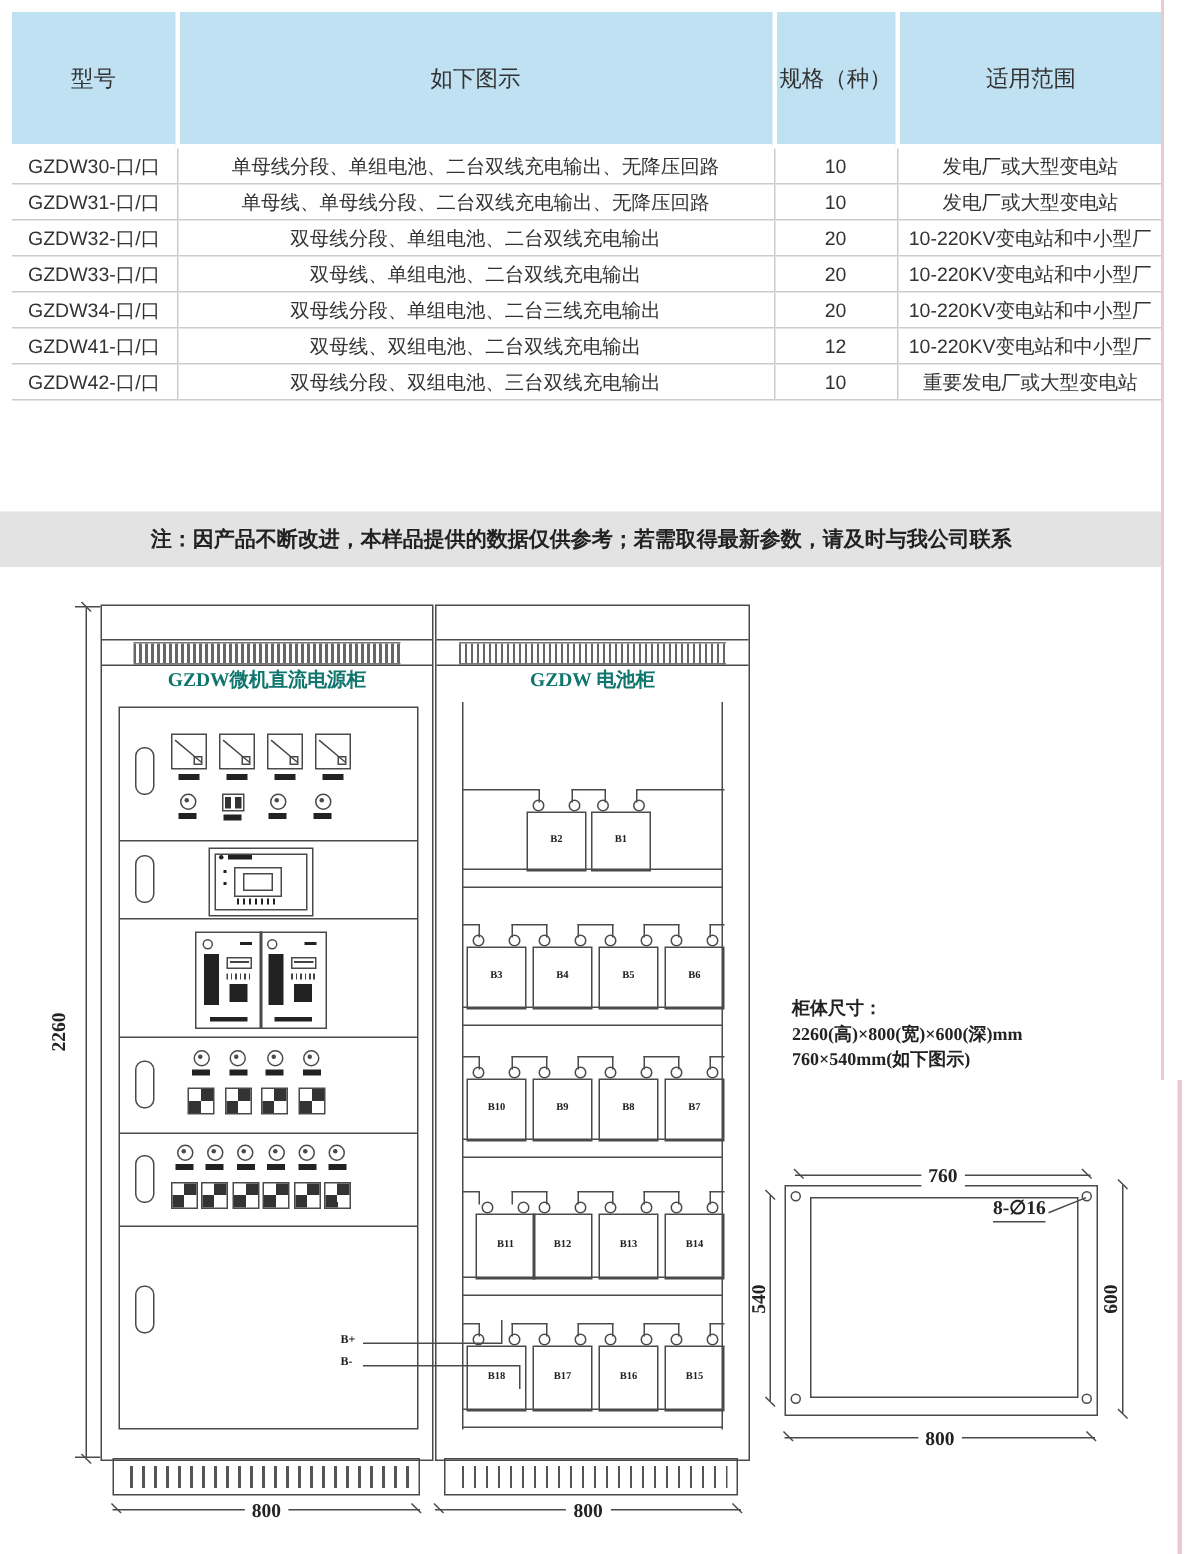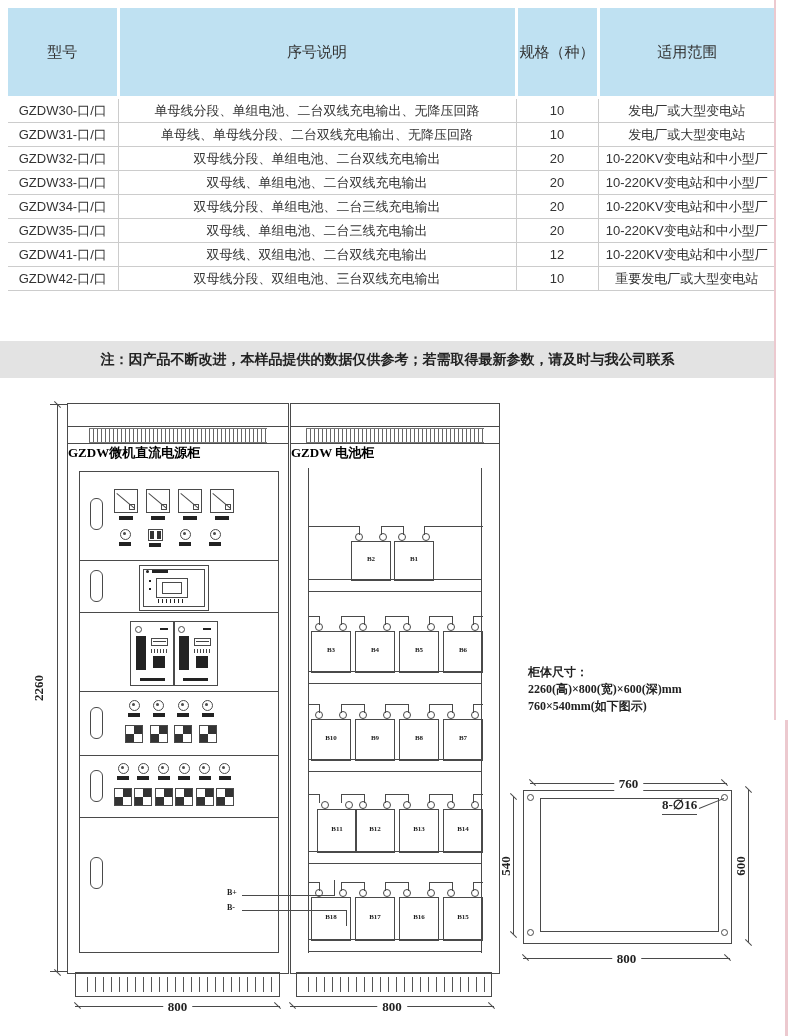--- a/index.html
+++ b/index.html
@@ -34,22 +34,22 @@
   .dimv::before{top:-1px}.dimv::after{bottom:-1px}
   .vlabel{position:absolute;font:bold 13px "Liberation Serif",serif;color:#222;transform:rotate(-90deg);transform-origin:center;white-space:nowrap;}
 
   
   .cabinet{position:absolute;top:403px;height:569px;border:1px solid #4a4a4a;background:#fff;}
   .cab-left{left:67px;width:220px;}
   .cab-right{left:290px;width:208px;}
   .cab-hline{position:absolute;left:0;width:100%;height:1px;background:#4a4a4a;}
   .vent{position:absolute;top:24px;height:13px;border-top:1px solid #777;border-bottom:1px solid #777;
         background:repeating-linear-gradient(90deg,#666 0 1.5px,transparent 1.5px 4px);}
-  .cab-title{position:absolute;left:0;top:40px;width:100%;height:24px;line-height:24px;
-             font:bold 13px "Liberation Serif",serif;color:#000000;}
+  .cab-title{position:absolute;left:0;top:40px;width:100%;height:24px;line-height:24px;text-align:center;
+             font:bold 13px "Liberation Serif",serif;color:#0f766e;}
   .door{position:absolute;left:11px;top:67px;width:198px;height:480px;border:1px solid #4a4a4a;}
   .sline{position:absolute;left:0;width:100%;height:1px;background:#4a4a4a;}
   .handle{position:absolute;left:10px;width:11px;height:30px;border:1px solid #4a4a4a;border-radius:6px;}
 
   
   .meter-row{position:absolute;left:34px;top:17px;width:112px;display:flex;gap:8px;}
   .mcol{display:flex;flex-direction:column;align-items:center;gap:3px;}
   .meter{position:relative;width:22px;height:22px;border:1px solid #4a4a4a;}
   .meter::after{content:'';position:absolute;left:2px;top:3px;width:23px;height:1px;background:#4a4a4a;
                 transform-origin:0 0;transform:rotate(40deg);}
@@ -132,21 +132,21 @@
   <table class="spec-table">
     <colgroup>
         <col class="c0">
         <col class="c1">
         <col class="c2">
         <col class="c3">
       </colgroup>
     <thead>
       <tr>
         <th>型号</th>
-        <th>序号说明</th>
+        <th>如下图示</th>
         <th>规格（种）</th>
         <th>适用范围</th>
       </tr>
     </thead>
     <tbody>
         <tr>
           <td>GZDW30-口/口</td>
           <td>单母线分段、单组电池、二台双线充电输出、无降压回路</td>
           <td>10</td>
           <td>发电厂或大型变电站</td>
@@ -165,26 +165,20 @@
         </tr>
         <tr>
           <td>GZDW33-口/口</td>
           <td>双母线、单组电池、二台双线充电输出</td>
           <td>20</td>
           <td>10-220KV变电站和中小型厂</td>
         </tr>
         <tr>
           <td>GZDW34-口/口</td>
           <td>双母线分段、单组电池、二台三线充电输出</td>
-          <td>20</td>
-          <td>10-220KV变电站和中小型厂</td>
-        </tr>
-        <tr>
-          <td>GZDW35-口/口</td>
-          <td>双母线、单组电池、二台三线充电输出</td>
           <td>20</td>
           <td>10-220KV变电站和中小型厂</td>
         </tr>
         <tr>
           <td>GZDW41-口/口</td>
           <td>双母线、双组电池、二台双线充电输出</td>
           <td>12</td>
           <td>10-220KV变电站和中小型厂</td>
         </tr>
         <tr>

